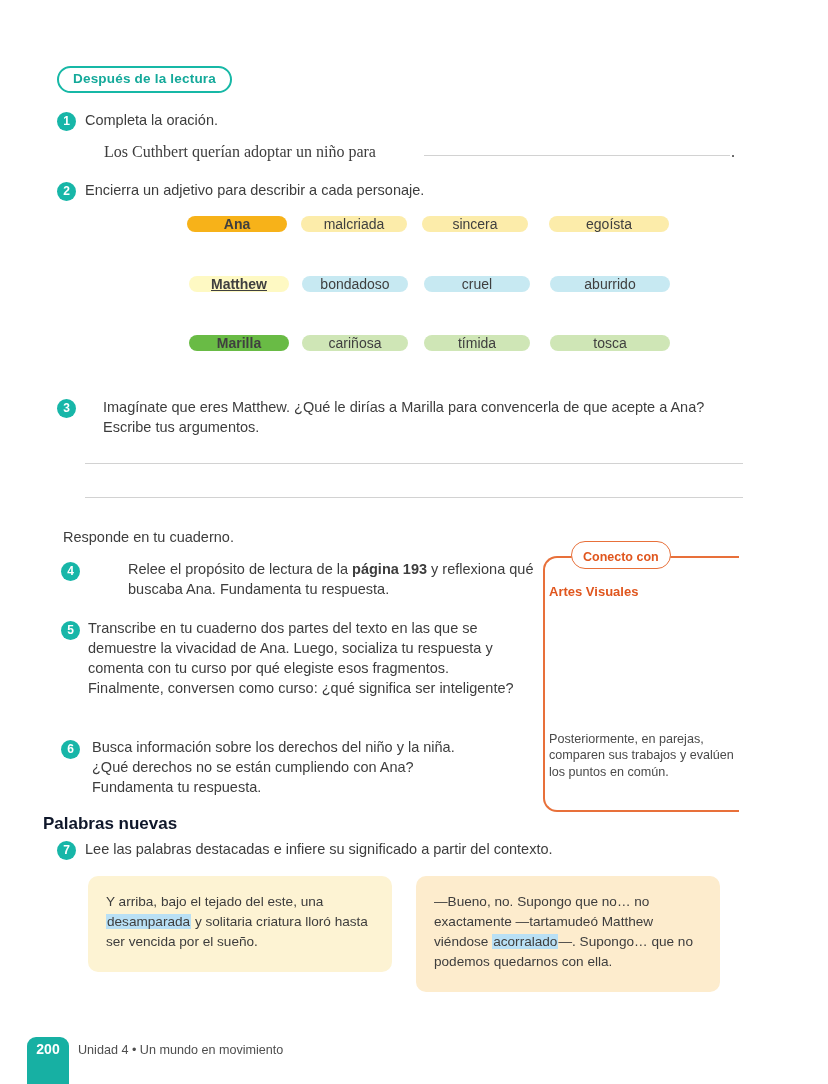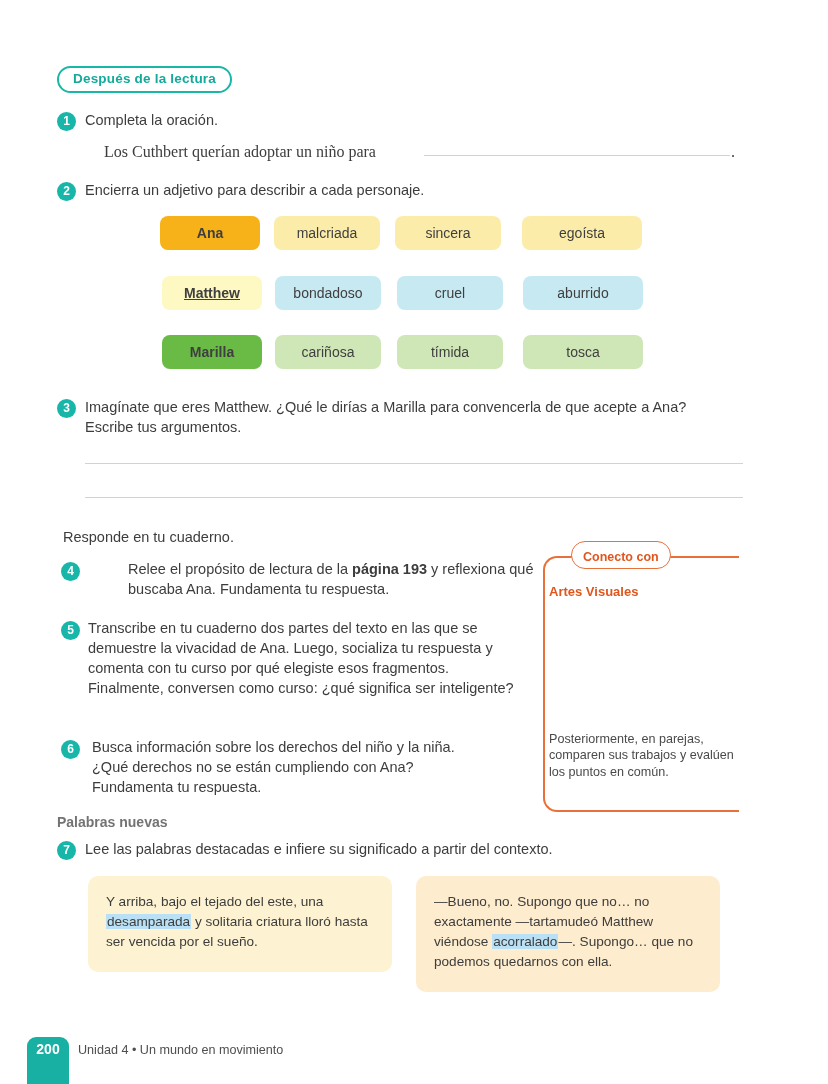--- a/index.html
+++ b/index.html
@@ -75,27 +75,28 @@
   .dot-end {
     position: absolute;
     font-family: "Liberation Serif", serif;
     font-size: 16px;
     color: #3d3d3d;
   }
 
   
   .chip {
     position: absolute;
-    height: 34px;
+    height: 16px;
     border-radius: 8px;
     display: flex;
     align-items: center;
     justify-content: center;
     font-size: 14px;
     color: #3f3f3f;
+    margin-left: 27px;
   }
   .chip.strong { font-weight: 600; }
 
   
   .sidenote {
     position: absolute;
     left: 543px;
     top: 556px;
     width: 196px;
     height: 256px;
@@ -150,25 +151,25 @@
   }
   .extract.peach { background: #fdeccd; }
   .hl {
     background: #b9e0f5;
     padding: 0 1px;
   }
 
   
   .blue-head {
     position: absolute;
-    left: 57px;
+    left: 43px;
     top: 814px;
-    color: #737373;
-    font-weight: bold;
-    font-size: 14px;
+    color: #0f172a;
+    font-weight: bold;
+    font-size: 17px;
   }
 
   
   .footer-badge {
     position: absolute;
     left: 27px;
     top: 1037px;
     width: 42px;
     height: 47px;
     background: #17b0a3;
@@ -215,21 +216,21 @@
   <div class="chip" id="c-r1-1" style="left: 275px; top: 276px; width: 106px; background: rgb(199, 233, 242);">bondadoso</div>
   <div class="chip" id="c-r1-2" style="left: 397px; top: 276px; width: 106px; background: rgb(199, 233, 242);">cruel</div>
   <div class="chip" id="c-r1-3" style="left: 523px; top: 276px; width: 120px; background: rgb(199, 233, 242);">aburrido</div>
 
   <div class="chip strong" id="c-r2-0" style="left: 162px; top: 335px; width: 100px; background: rgb(105, 187, 69);">Marilla</div>
   <div class="chip" id="c-r2-1" style="left: 275px; top: 335px; width: 106px; background: rgb(207, 230, 182);">cariñosa</div>
   <div class="chip" id="c-r2-2" style="left: 397px; top: 335px; width: 106px; background: rgb(207, 230, 182);">tímida</div>
   <div class="chip" id="c-r2-3" style="left: 523px; top: 335px; width: 120px; background: rgb(207, 230, 182);">tosca</div>
 
   <div class="qnum" style="left:57px; top:399px;">3</div>
-  <div class="qtext" style="left:85px; top:397px; width:650px;">Imagínate que eres Matthew. ¿Qué le dirías a Marilla para convencerla de que acepte a Ana? Escribe tus argumentos.</div>
+  <div class="qtext" style="left:103px; top:397px; width:650px;">Imagínate que eres Matthew. ¿Qué le dirías a Marilla para convencerla de que acepte a Ana? Escribe tus argumentos.</div>
   <div class="rule" style="left:85px; top:463px; width:658px;"></div>
   <div class="rule" style="left:85px; top:497px; width:658px;"></div>
 
   <div class="qtext" style="left:63px; top:527px; width:420px;">Responde en tu cuaderno.</div>
 
   <div class="qnum" style="left:61px; top:562px;">4</div>
   <div class="qtext" style="left:88px; top:559px; width:420px;margin-left:40px;"><span>Relee el propósito de lectura de la </span><span class="bold">página 193</span><span> y reflexiona qué buscaba Ana. Fundamenta tu respuesta.</span></div>
 
   <div class="qnum" style="left:61px; top:621px;">5</div>
   <div class="qtext" style="left:88px; top:618px; width:435px;">Transcribe en tu cuaderno dos partes del texto en las que se demuestre la vivacidad de Ana. Luego, socializa tu respuesta y comenta con tu curso por qué elegiste esos fragmentos. Finalmente, conversen como curso: ¿qué significa ser inteligente?</div>

